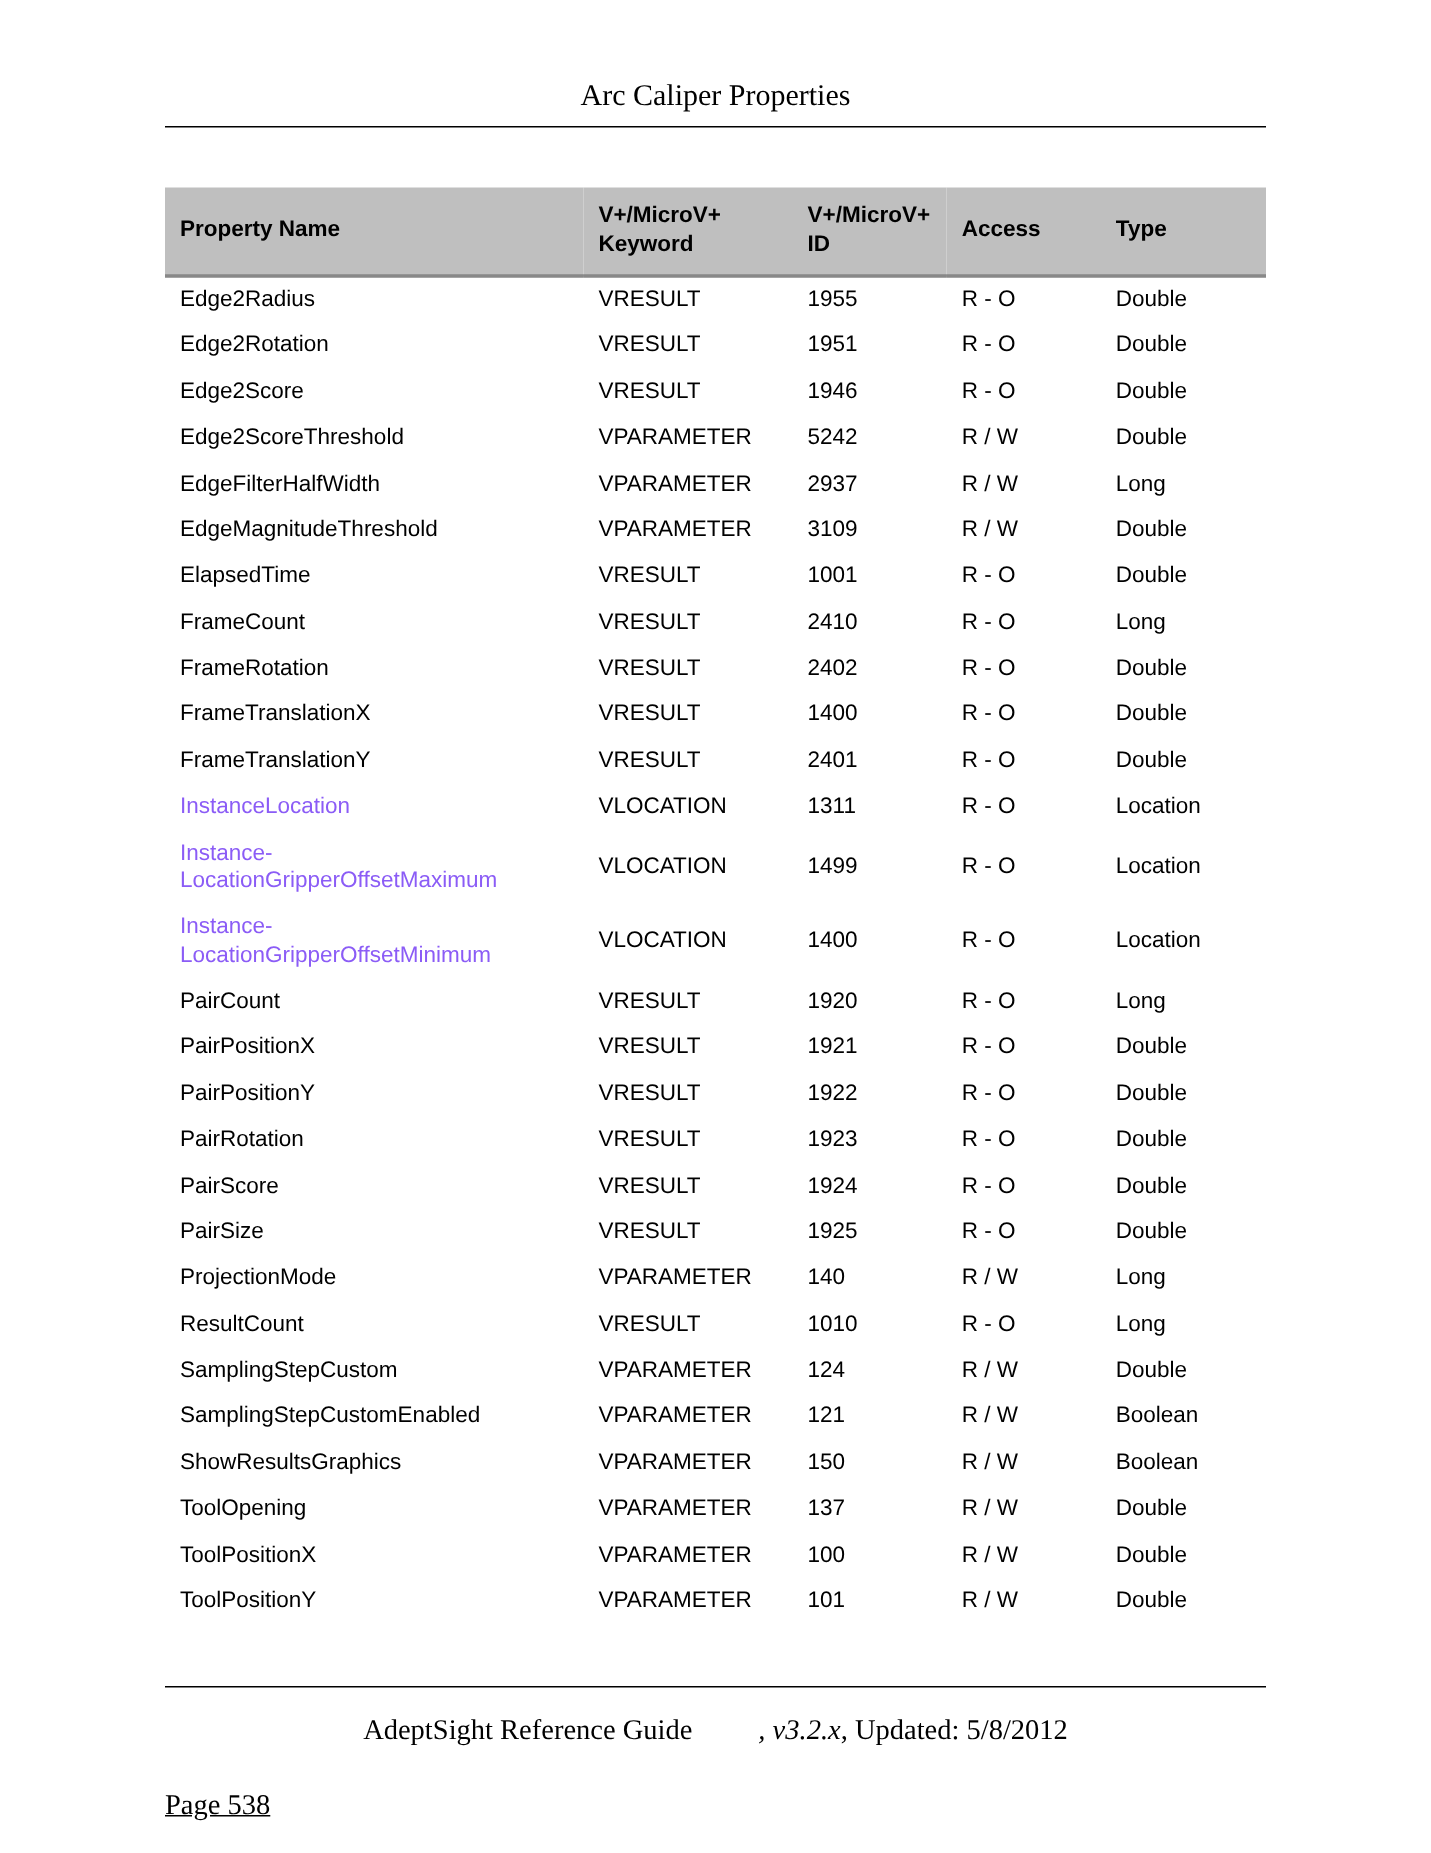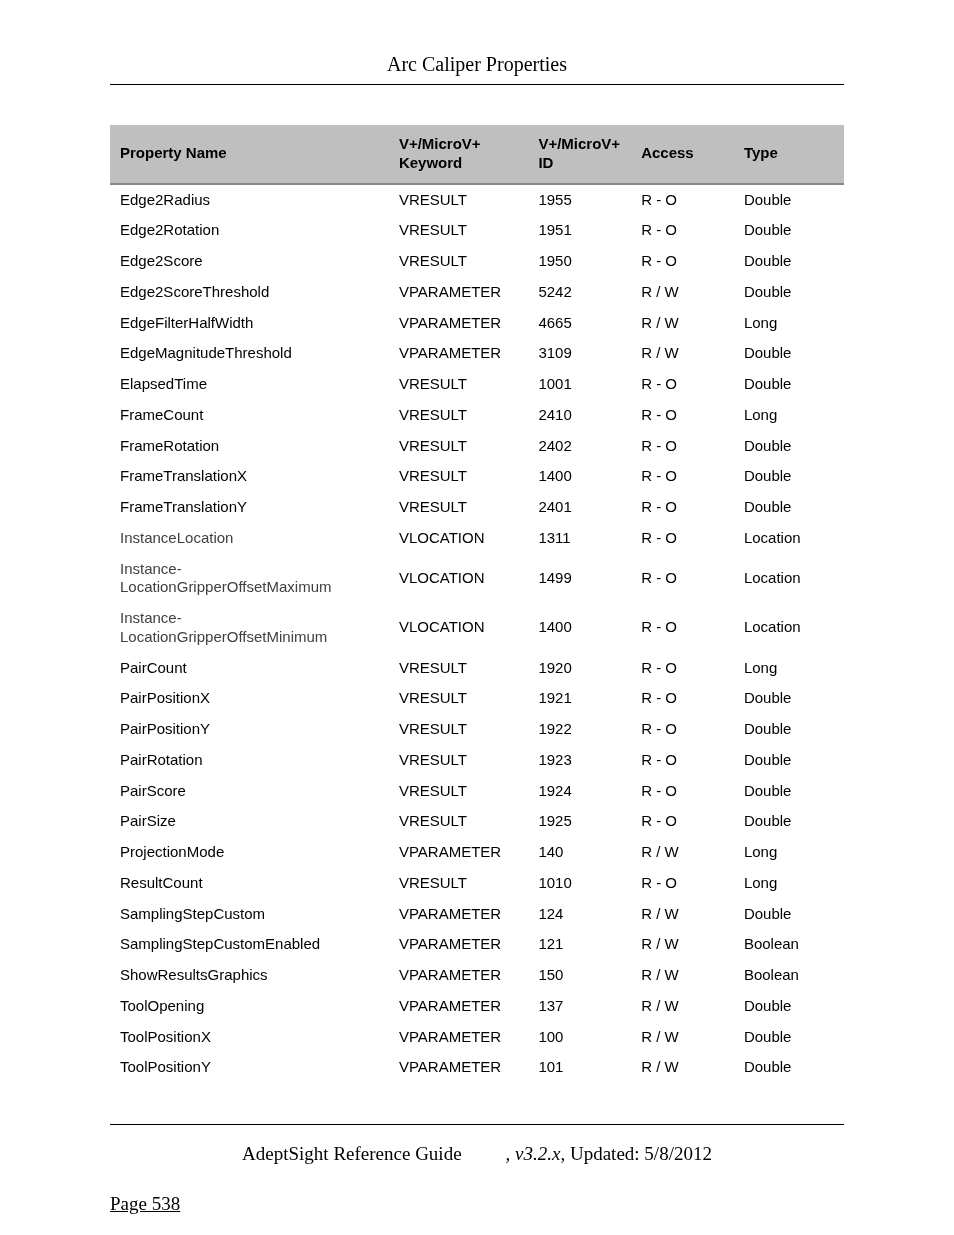--- a/index.html
+++ b/index.html
@@ -57,21 +57,21 @@
     }
     tbody td {
       padding: 6px 8px 6px 10px;
       vertical-align: middle;
       line-height: 1.25;
     }
     tbody td:first-child {
       word-break: break-word;
     }
     .link {
-      color: #404040;
+      color: #8b5cf6;
       text-decoration: none;
     }
     .footer {
       position: absolute;
       left: 110px;
       right: 110px;
       bottom: 0;
       padding-bottom: 20px;
     }
     .footer-line {
@@ -121,35 +121,35 @@
         <tr>
           <td>Edge2Rotation</td>
           <td>VRESULT</td>
           <td>1951</td>
           <td>R - O</td>
           <td>Double</td>
         </tr>
         <tr>
           <td>Edge2Score</td>
           <td>VRESULT</td>
-          <td>1950</td>
+          <td>1946</td>
           <td>R - O</td>
           <td>Double</td>
         </tr>
         <tr>
           <td>Edge2ScoreThreshold</td>
           <td>VPARAMETER</td>
           <td>5242</td>
           <td>R / W</td>
           <td>Double</td>
         </tr>
         <tr>
           <td>EdgeFilterHalfWidth</td>
           <td>VPARAMETER</td>
-          <td>4665</td>
+          <td>2937</td>
           <td>R / W</td>
           <td>Long</td>
         </tr>
         <tr>
           <td>EdgeMagnitudeThreshold</td>
           <td>VPARAMETER</td>
           <td>3109</td>
           <td>R / W</td>
           <td>Double</td>
         </tr>

